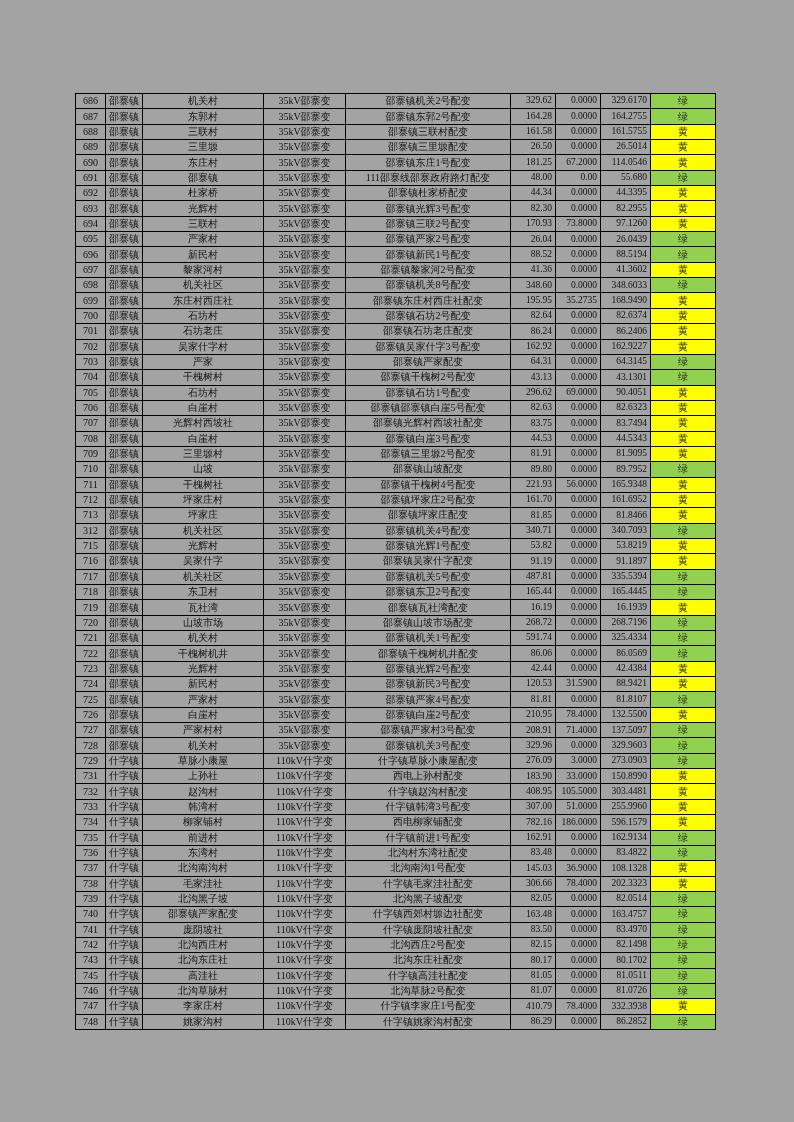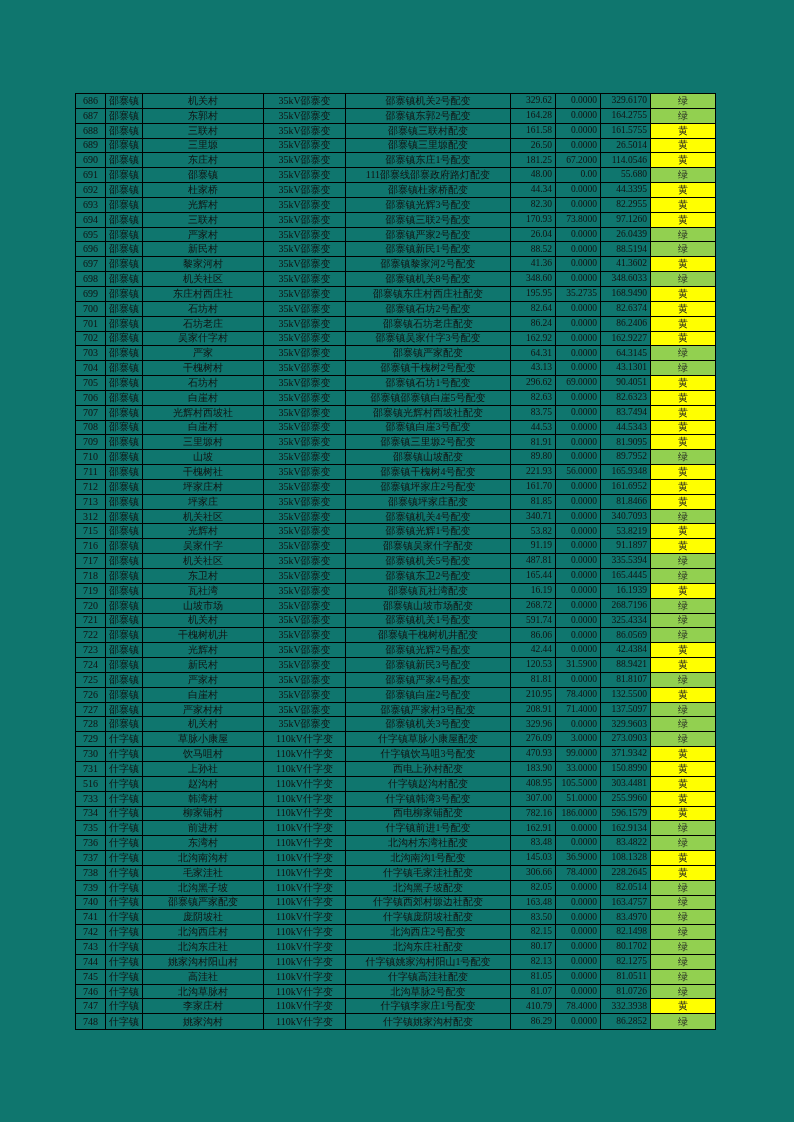--- a/index.html
+++ b/index.html
@@ -5,21 +5,21 @@
   html, body {
     margin: 0;
     padding: 0;
     background: #ffffff;
     font-family: "Liberation Serif", "DejaVu Serif", serif;
   }
   .page {
     position: relative;
     width: 794px;
     height: 1122px;
-    background: #0f766e;
+    background: #a3a3a3;
     overflow: hidden;
     text-decoration: underline;
   }
   table.tbl {
     position: absolute;
     left: 75px;
     top: 93px;
     width: 641px;
     height: 937px;
     border-collapse: collapse;
@@ -540,43 +540,32 @@
     <td>什字镇</td>
     <td>草脉小康屋</td>
     <td>110kV什字变</td>
     <td>什字镇草脉小康屋配变</td>
     <td class="num">276.09</td>
     <td class="num">3.0000</td>
     <td class="num">273.0903</td>
     <td class="status" style="background: rgb(146, 208, 80);">绿</td>
   </tr>
         <tr>
-    <td>730</td>
-    <td>什字镇</td>
-    <td>饮马咀村</td>
-    <td>110kV什字变</td>
-    <td>什字镇饮马咀3号配变</td>
-    <td class="num">470.93</td>
-    <td class="num">99.0000</td>
-    <td class="num">371.9342</td>
-    <td class="status" style="background: rgb(255, 255, 0);">黄</td>
-  </tr>
-        <tr>
     <td>731</td>
     <td>什字镇</td>
     <td>上孙社</td>
     <td>110kV什字变</td>
     <td>西电上孙村配变</td>
     <td class="num">183.90</td>
     <td class="num">33.0000</td>
     <td class="num">150.8990</td>
     <td class="status" style="background: rgb(255, 255, 0);">黄</td>
   </tr>
         <tr>
-    <td>516</td>
+    <td>732</td>
     <td>什字镇</td>
     <td>赵沟村</td>
     <td>110kV什字变</td>
     <td>什字镇赵沟村配变</td>
     <td class="num">408.95</td>
     <td class="num">105.5000</td>
     <td class="num">303.4481</td>
     <td class="status" style="background: rgb(255, 255, 0);">黄</td>
   </tr>
         <tr>
@@ -635,21 +624,21 @@
     <td class="status" style="background: rgb(255, 255, 0);">黄</td>
   </tr>
         <tr>
     <td>738</td>
     <td>什字镇</td>
     <td>毛家洼社</td>
     <td>110kV什字变</td>
     <td>什字镇毛家洼社配变</td>
     <td class="num">306.66</td>
     <td class="num">78.4000</td>
-    <td class="num">228.2645</td>
+    <td class="num">202.3323</td>
     <td class="status" style="background: rgb(255, 255, 0);">黄</td>
   </tr>
         <tr>
     <td>739</td>
     <td>什字镇</td>
     <td>北沟黑子坡</td>
     <td>110kV什字变</td>
     <td>北沟黑子坡配变</td>
     <td class="num">82.05</td>
     <td class="num">0.0000</td>
@@ -691,31 +680,20 @@
   </tr>
         <tr>
     <td>743</td>
     <td>什字镇</td>
     <td>北沟东庄社</td>
     <td>110kV什字变</td>
     <td>北沟东庄社配变</td>
     <td class="num">80.17</td>
     <td class="num">0.0000</td>
     <td class="num">80.1702</td>
-    <td class="status" style="background: rgb(146, 208, 80);">绿</td>
-  </tr>
-        <tr>
-    <td>744</td>
-    <td>什字镇</td>
-    <td>姚家沟村阳山村</td>
-    <td>110kV什字变</td>
-    <td>什字镇姚家沟村阳山1号配变</td>
-    <td class="num">82.13</td>
-    <td class="num">0.0000</td>
-    <td class="num">82.1275</td>
     <td class="status" style="background: rgb(146, 208, 80);">绿</td>
   </tr>
         <tr>
     <td>745</td>
     <td>什字镇</td>
     <td>高洼社</td>
     <td>110kV什字变</td>
     <td>什字镇高洼社配变</td>
     <td class="num">81.05</td>
     <td class="num">0.0000</td>

